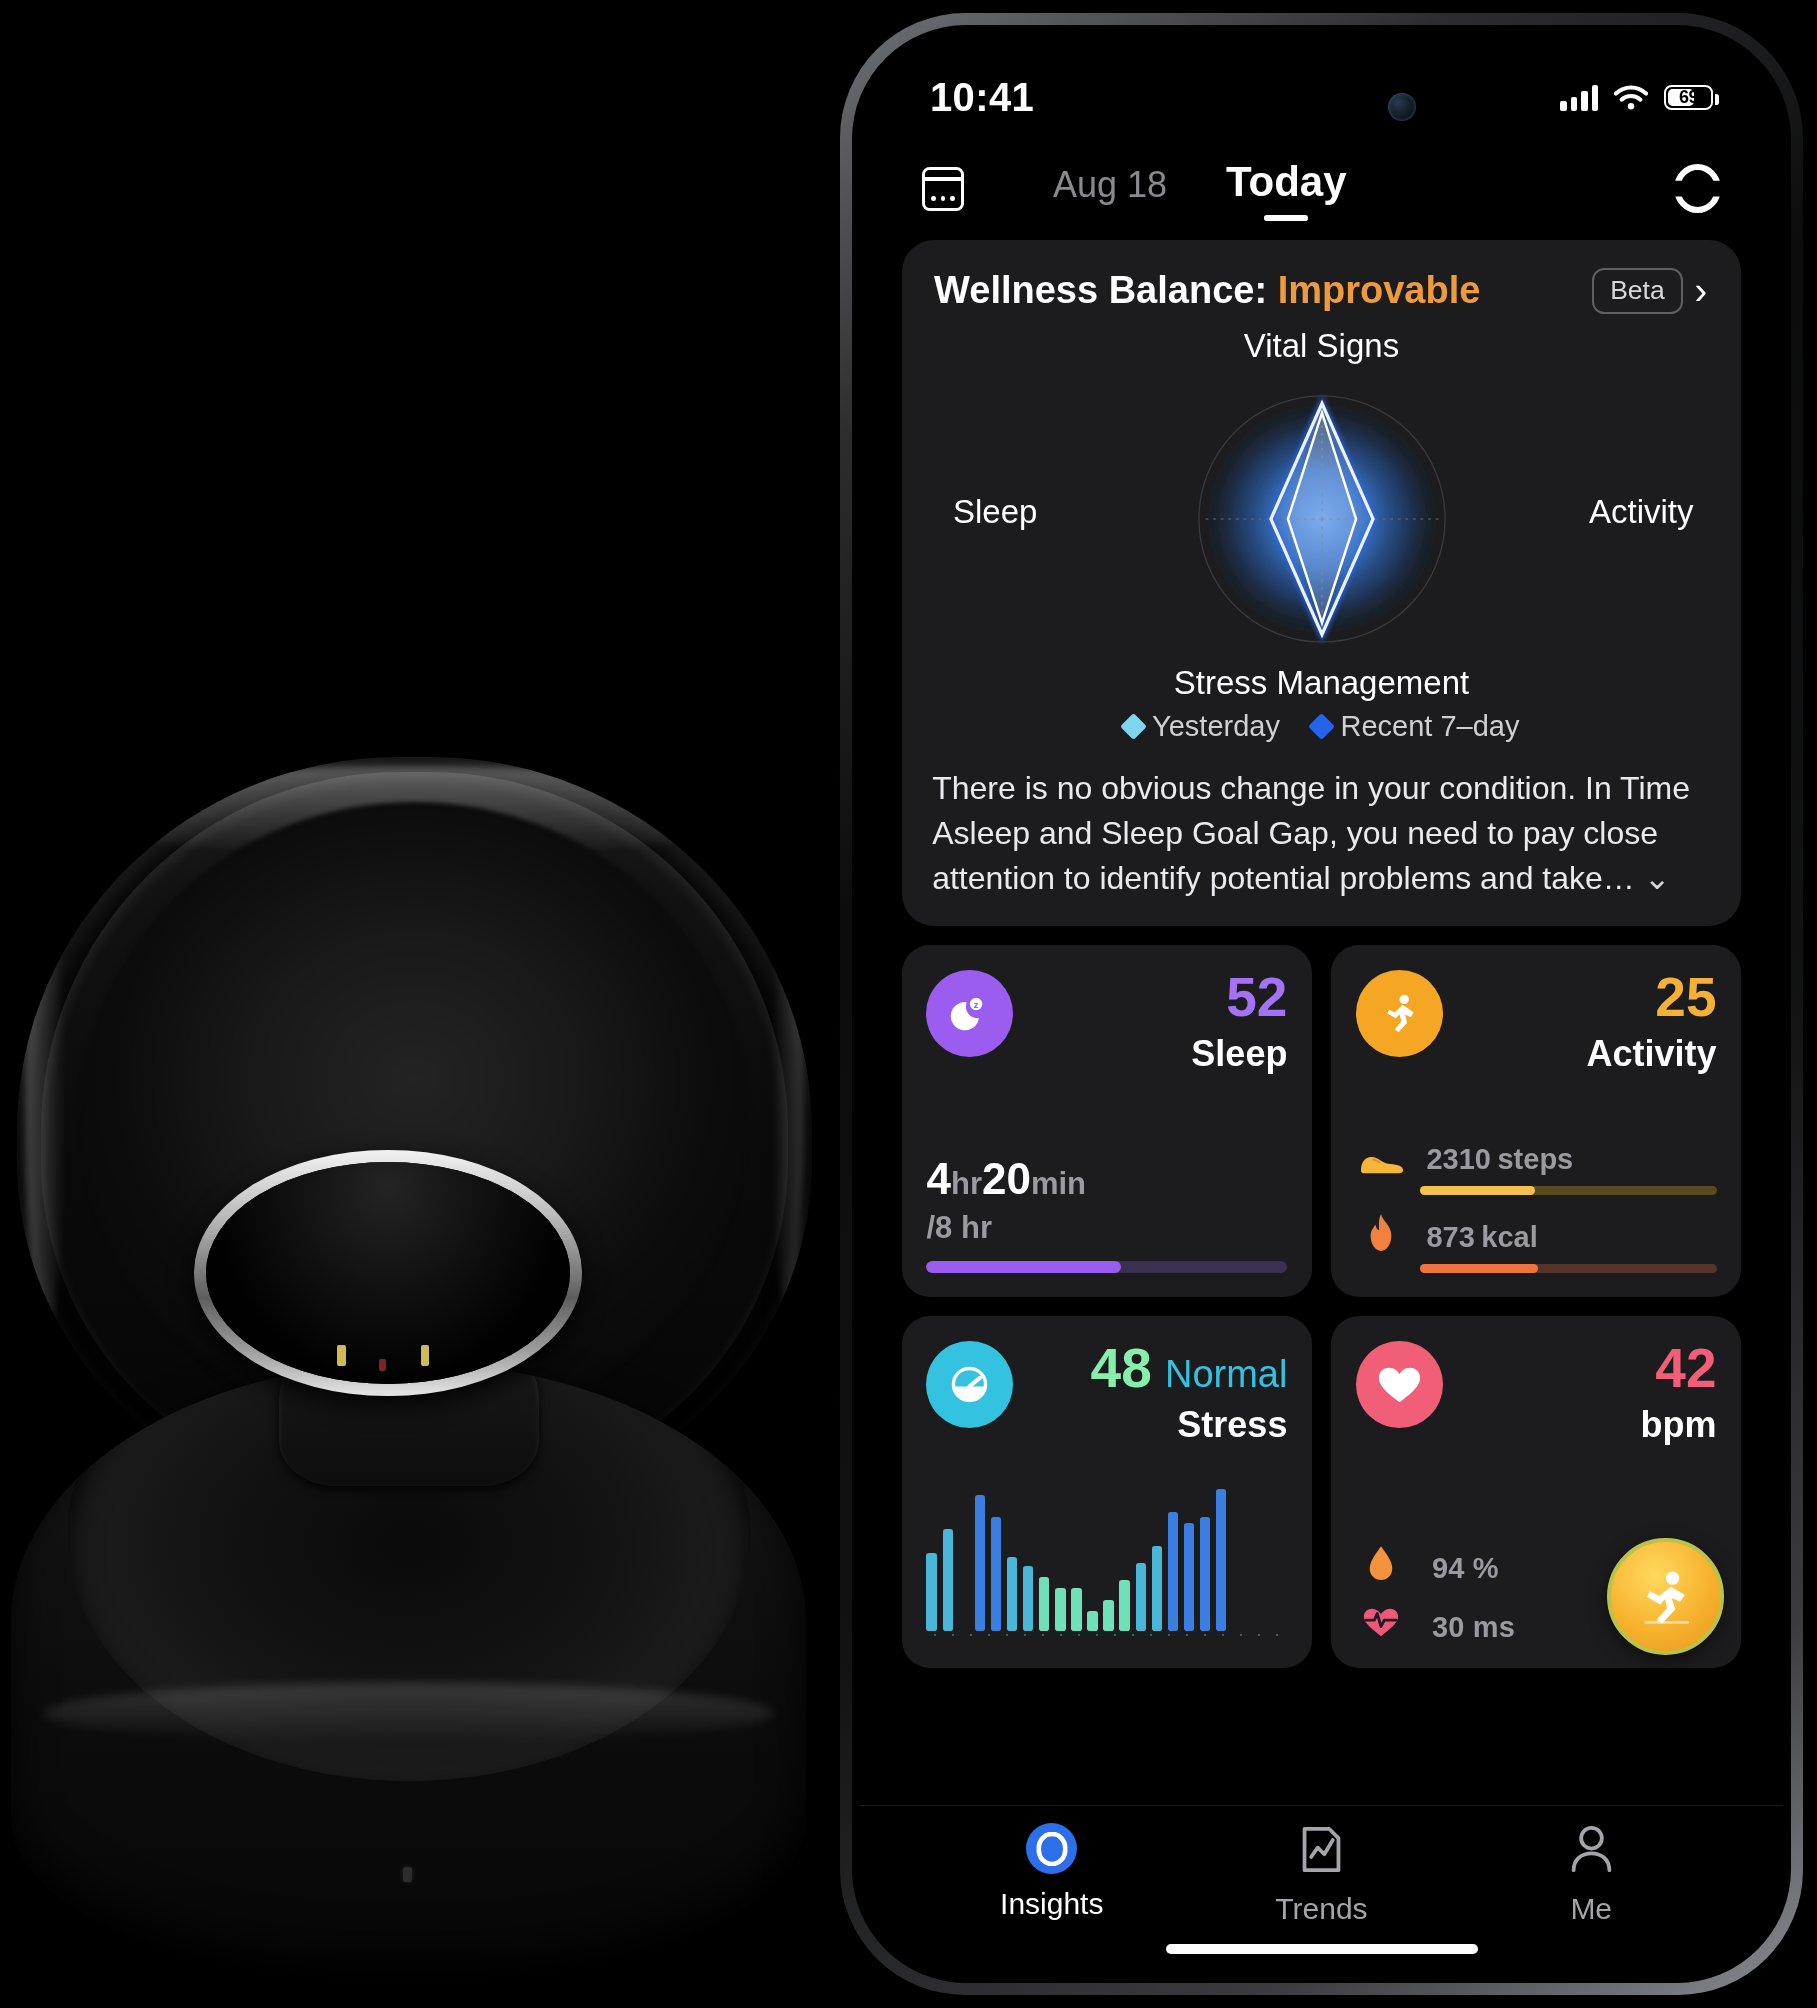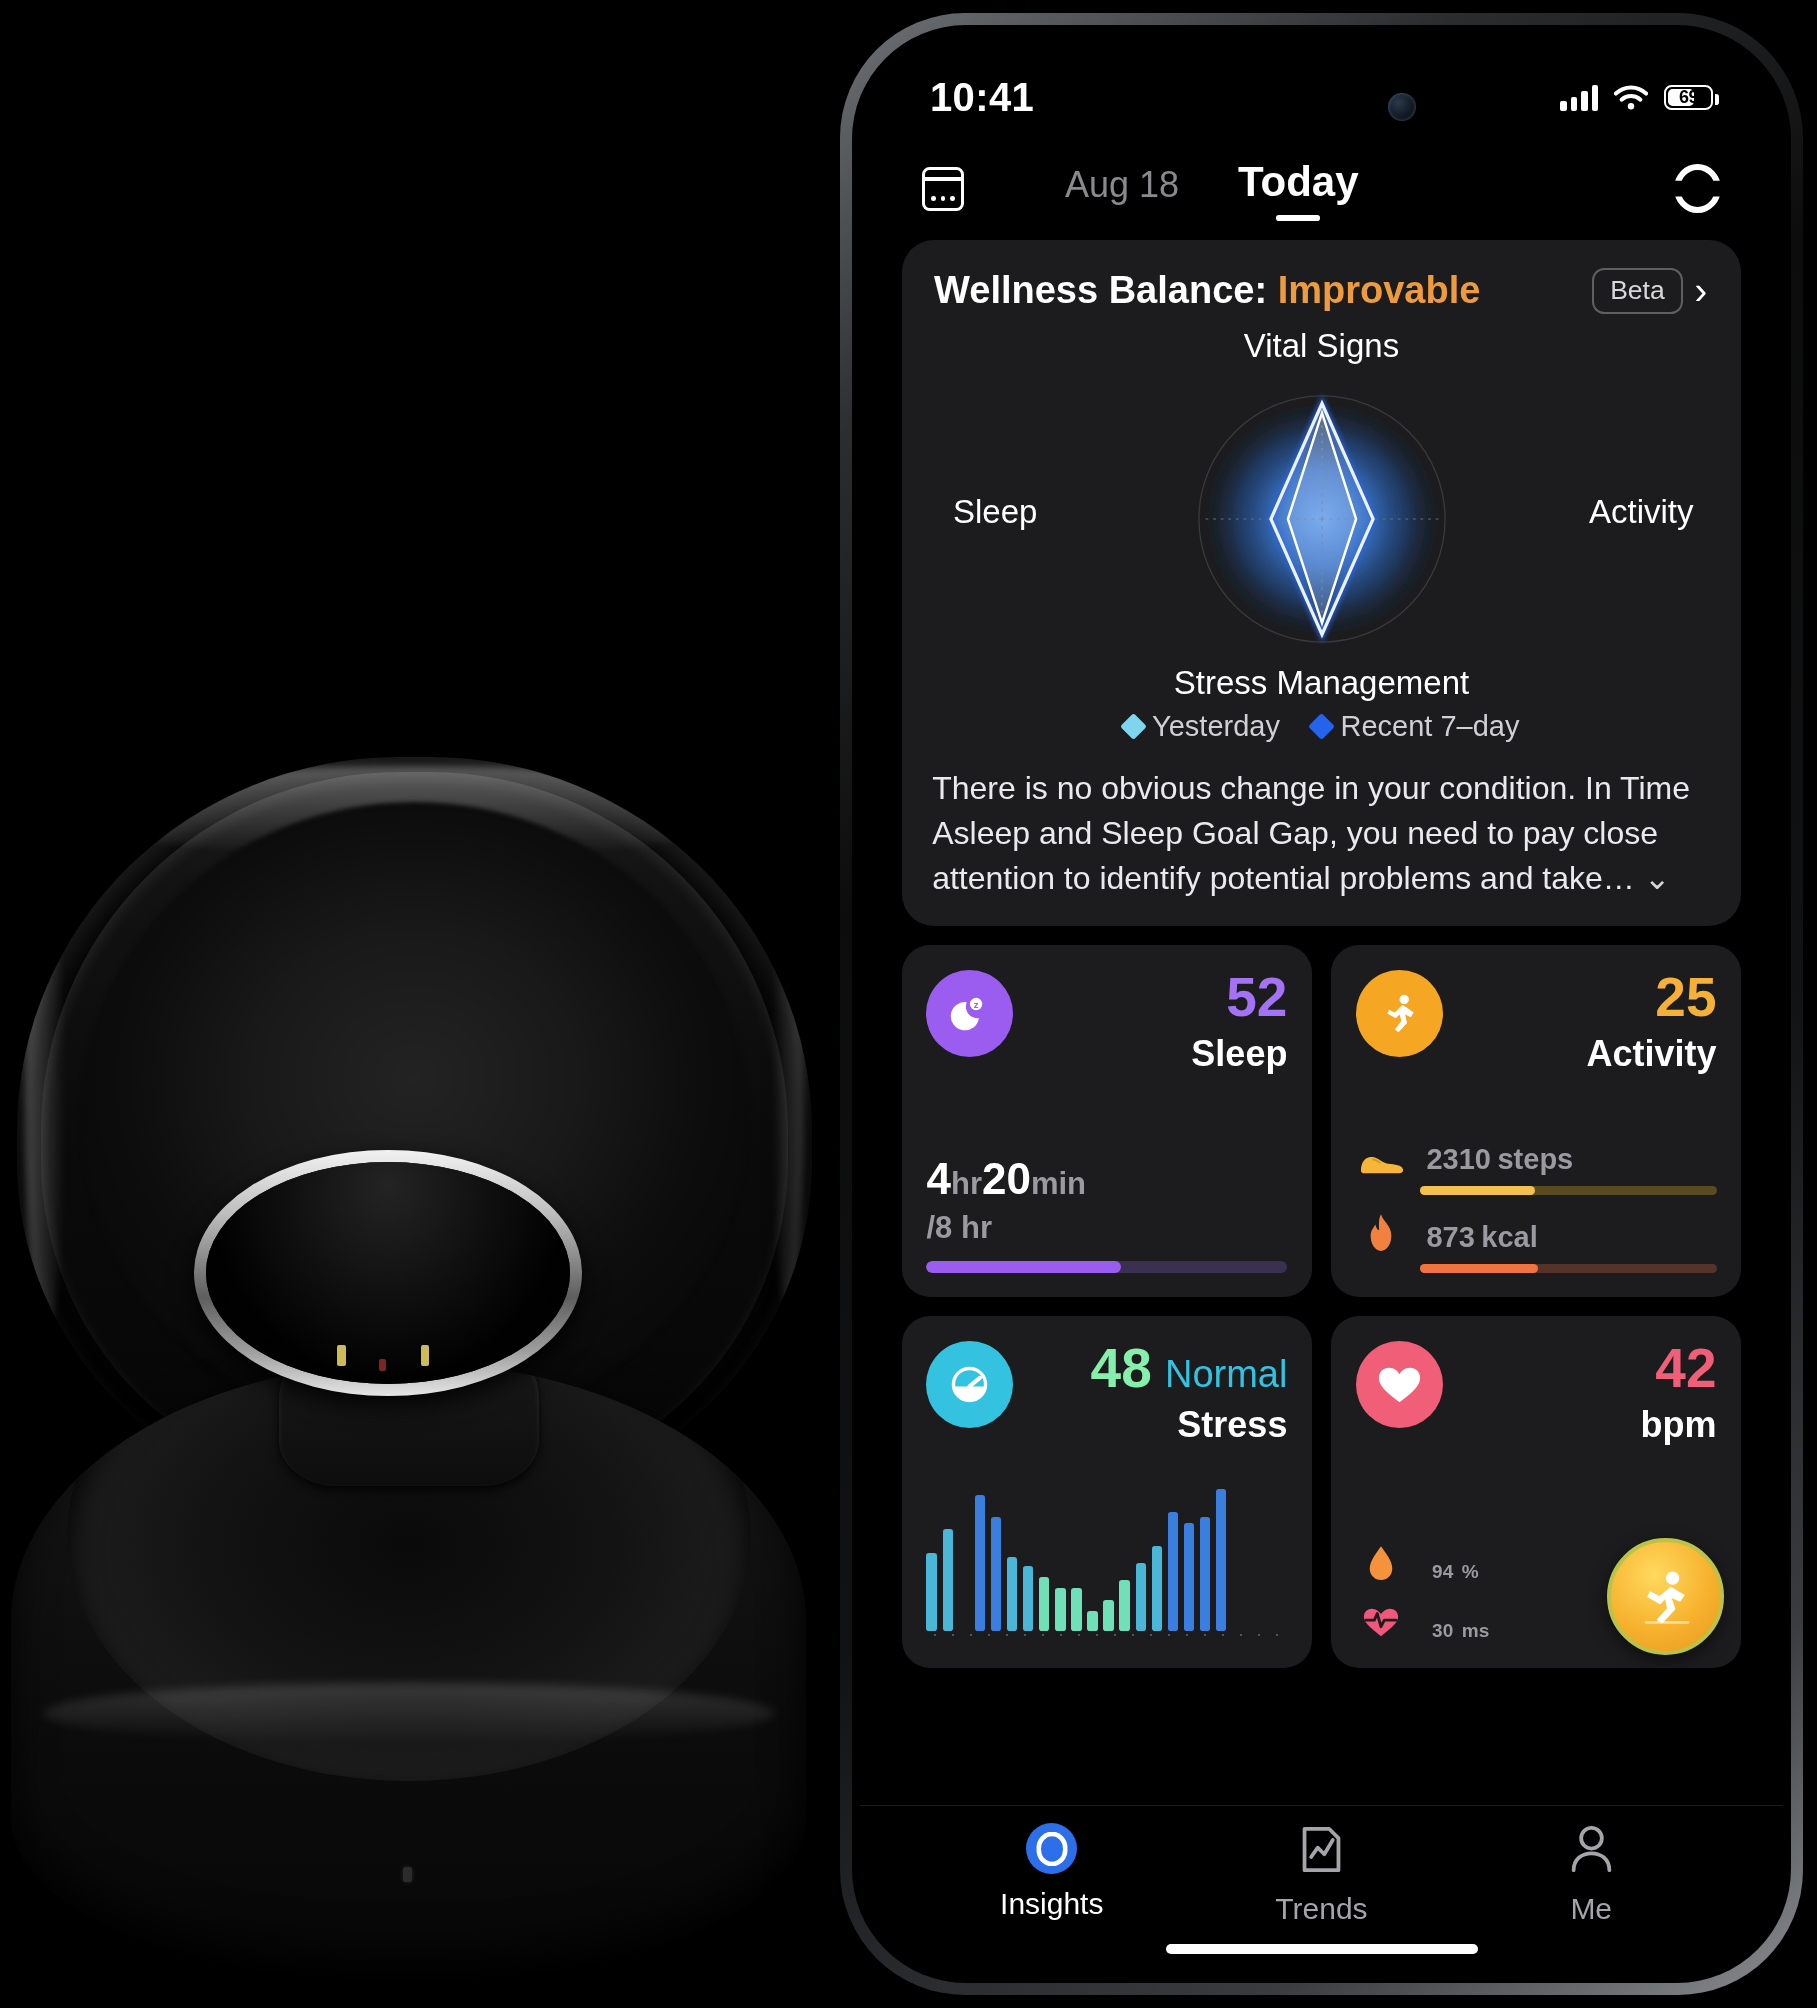--- a/index.html
+++ b/index.html
@@ -152,21 +152,21 @@
   .notch {
     position:absolute; left:50%; transform:translateX(-50%); top:38px;
     width:238px; height:72px; border-radius:38px; background:#000;
     display:flex; align-items:center; justify-content:flex-end; padding-right:24.6px;
   }
   .cam { width:28px; height:28px; border-radius:50%;
          background:radial-gradient(circle at 36% 34%, #2b3a4d 0%, #121a24 55%, #05070a 100%);
          box-shadow:inset 0 0 3.8px rgba(120,160,210,.5); }
 
   
-  .navbar { flex:0 0 87px; display:flex; align-items:center; padding:0 62px; position:relative;gap:12px; }
+  .navbar { flex:0 0 87px; display:flex; align-items:center; padding:0 62px; position:relative; }
   .cal-icon { width:42px; height:44px; border:3.8px solid #fff; border-radius:7.6px; position:relative; }
   .cal-icon::before { content:""; position:absolute; left:0; right:0; top:7.6px; height:3.8px; background:#fff; }
   .cal-dots { position:absolute; left:0; right:0; bottom:6.6px; display:flex; justify-content:center; gap:4.7px; }
   .cal-dots span { width:4.7px; height:4.7px; border-radius:50%; background:#fff; }
   .nav-dates { display:flex; align-items:flex-end; gap:59px; margin-left:89px; }
   .nav-prev { color:#8a8a8e; font-size:36px; font-weight:400; padding-bottom:13.2px; }
   .nav-today { position:relative; color:#fff; font-size:42px; font-weight:600; padding-bottom:13.2px; }
   .nav-today::after { content:""; position:absolute; left:50%; transform:translateX(-50%);
                       bottom:-1.9px; width:44px; height:5.7px; background:#fff; border-radius:2.8px; }
   .sync-icon { margin-left:auto; width:47px; height:49px; position:relative; }
@@ -249,21 +249,21 @@
   .stress-chart { position:absolute; left:24.6px; right:24.6px; bottom:28px; height:151px; }
   .bars { position:absolute; left:0; bottom:9.5px; display:flex; align-items:flex-end; gap:5.7px; height:142px; }
   .bars i { width:10.4px; border-radius:2.8px; display:block; }
   .dotline { position:absolute; left:0; right:0; bottom:3.8px; height:3.8px;
              background-image:radial-gradient(circle, #55555a 1.3px, transparent 1.5px);
              background-size:18px 3.8px; background-repeat:repeat-x; }
 
   .hr-body { position:absolute; left:24.6px; right:24.6px; bottom:24.6px; }
   .hr-row { display:flex; align-items:center; gap:17px; margin-bottom:15px; }
   .hr-val { color:#fff; font-size:44px; font-weight:700; line-height:1; }
-  .hr-val span { color:#9a9aa0; font-size:19px; font-weight:600; margin-left:8.5px; }
+  .hr-val span { color:#9a9aa0; font-size:29px; font-weight:600; margin-left:8.5px; }
   .fab {
     position:absolute; right:17px; bottom:13.2px; width:117px; height:117px; border-radius:50%;
     background:radial-gradient(circle at 40% 30%, #ffd95e 0%, #f7b22e 55%, #e8971f 100%);
     border:4.7px solid #b9c34a;
     display:flex; align-items:center; justify-content:center;
     box-shadow:0 5.7px 17px rgba(0,0,0,.5);
   }
 
   
   .tabbar { flex:0 0 170px; display:flex; align-items:flex-start; justify-content:space-around;

